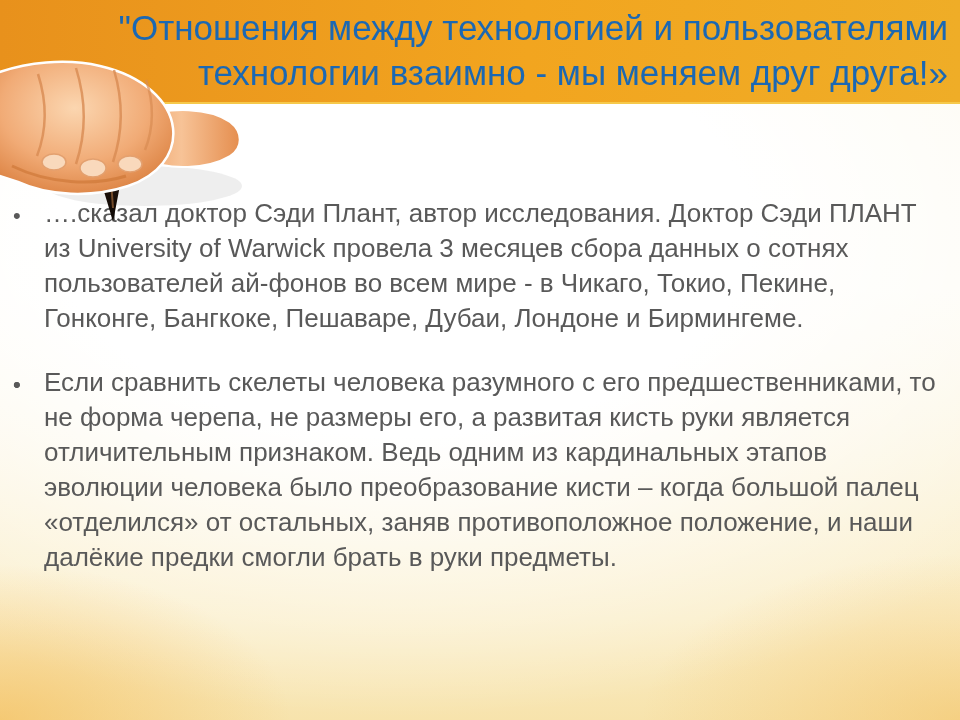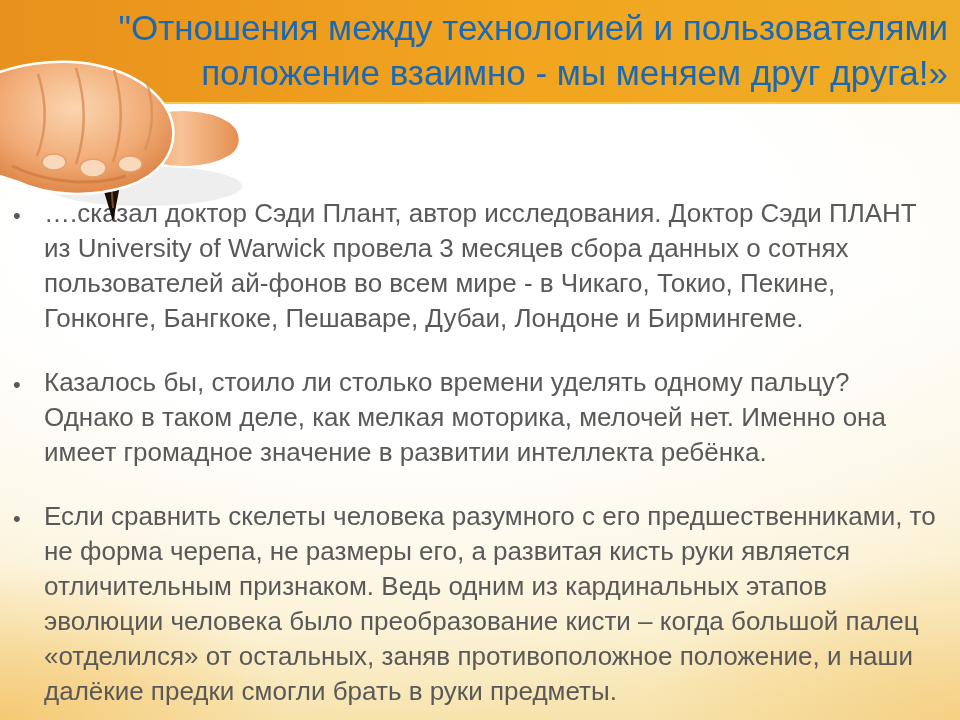--- a/index.html
+++ b/index.html
@@ -46,21 +46,21 @@
   .bullets li:nth-child(3){margin-bottom:0;}
 </style>
 </head>
 <body>
 
 <div class="slide">
 
   <header class="title-band">
     <h1 class="slide-title">
       <span class="line">"Отношения между технологией и пользователями</span>
-      <span class="line">положение взаимно - мы меняем друг друга!»</span>
+      <span class="line">технологии взаимно - мы меняем друг друга!»</span>
     </h1>
   </header>
 
   <div class="hand">
     <svg viewBox="0 0 252 176" width="252" height="176">
       <defs>
         <radialGradient id="skin" cx="45%" cy="35%" r="75%">
           <stop offset="0%" stop-color="#FBD6B0"></stop>
           <stop offset="55%" stop-color="#F1AB76"></stop>
           <stop offset="85%" stop-color="#E08A4C"></stop>
@@ -102,21 +102,20 @@
   </div>
 
   <main>
     <ul class="bullets">
       <li>
         <span class="marker">•</span>
         <span>….сказал доктор Сэди Плант, автор исследования. Доктор Сэди ПЛАНТ из University of Warwick провела 3 месяцев сбора данных о сотнях пользователей ай-фонов во всем мире - в Чикаго, Токио, Пекине, Гонконге, Бангкоке, Пешаваре, Дубаи, Лондоне и Бирмингеме.</span>
       </li>
       <li>
         <span class="marker">•</span>
-        <span>Казалось бы, стоило ли столько времени уделять одному пальцу? Однако в таком деле, как мелкая моторика, мелочей нет. Именно она имеет громадное значение в развитии интеллекта ребёнка.</span>
       </li>
       <li>
         <span class="marker">•</span>
         <span>Если сравнить скелеты человека разумного с его предшественниками, то не форма черепа, не размеры его, а развитая кисть руки является отличительным признаком. Ведь одним из кардинальных этапов эволюции человека было преобразование кисти – когда большой палец «отделился» от остальных, заняв противоположное положение, и наши далёкие предки смогли брать в руки предметы.</span>
       </li>
     </ul>
   </main>
 
 </div>
 

